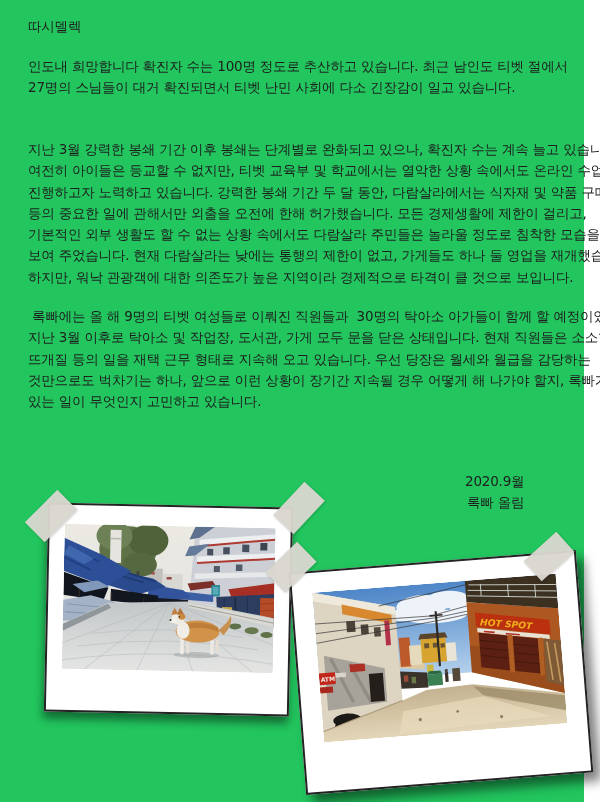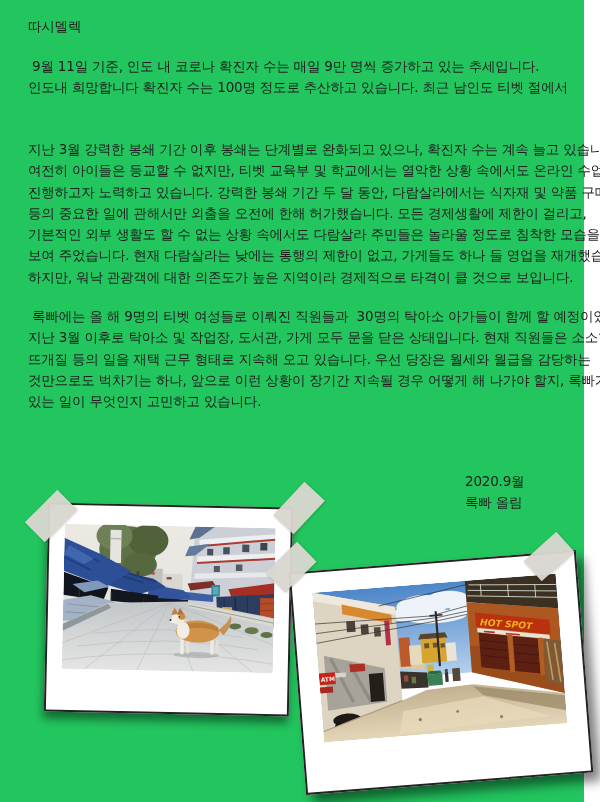--- a/index.html
+++ b/index.html
@@ -18,21 +18,21 @@
     font-size: 13.5px;
     line-height: 21.3px;
     letter-spacing: -0.2px;
   }
   .txt .line { white-space: pre; }
   #greeting   { left: 28px; top: 16px; }
   #para-1     { left: 28px; top: 56px; }
   #para-2     { left: 28px; top: 139px; }
   #para-3     { left: 28px; top: 306px; }
   #para-4     { left: 30px; top: 426px; }
-  #signature  { left: 465px; top: 471px; line-height: 20.5px; text-align: left; }
+  #signature  { left: 465px; top: 471px; line-height: 20.5px; text-align: right; }
 
   
   .polaroid {
     position: absolute;
     background: #ffffff;
     border: 2px solid #232323;
     box-sizing: border-box;
   }
   #photo-left {
     left: 46px; top: 505px; width: 245px; height: 209px;
@@ -61,22 +61,22 @@
   #tape-d { left: 527px; top: 543px; width: 44px; height: 27px; transform: rotate(-42deg); }
 </style>
 </head>
 <body>
 
 <div class="page">
 
   <div class="txt" id="greeting">따시델렉</div>
 
   <div class="txt" id="para-1">
-    <div class="line"> 9월 11일 기준, 인도 내 코로나 확진자 수는 매일 9만 명씩 증가하고 있는 추세입니다.</div>
     <div class="line">인도내 희망합니다 확진자 수는 100명 정도로 추산하고 있습니다. 최근 남인도 티벳 절에서</div>
+    <div class="line">27명의 스님들이 대거 확진되면서 티벳 난민 사회에 다소 긴장감이 일고 있습니다.</div>
   </div>
 
   <div class="txt" id="para-2">
     <div class="line">지난 3월 강력한 봉쇄 기간 이후 봉쇄는 단계별로 완화되고 있으나, 확진자 수는 계속 늘고 있습니다.</div>
     <div class="line">여전히 아이들은 등교할 수 없지만, 티벳 교육부 및 학교에서는 열악한 상황 속에서도 온라인 수업을</div>
     <div class="line">진행하고자 노력하고 있습니다. 강력한 봉쇄 기간 두 달 동안, 다람살라에서는 식자재 및 약품 구매</div>
     <div class="line">등의 중요한 일에 관해서만 외출을 오전에 한해 허가했습니다. 모든 경제생활에 제한이 걸리고,</div>
     <div class="line">기본적인 외부 생활도 할 수 없는 상황 속에서도 다람살라 주민들은 놀라울 정도로 침착한 모습을</div>
     <div class="line">보여 주었습니다. 현재 다람살라는 낮에는 통행의 제한이 없고, 가게들도 하나 둘 영업을 재개했습니다.</div>
     <div class="line">하지만, 워낙 관광객에 대한 의존도가 높은 지역이라 경제적으로 타격이 클 것으로 보입니다.</div>

